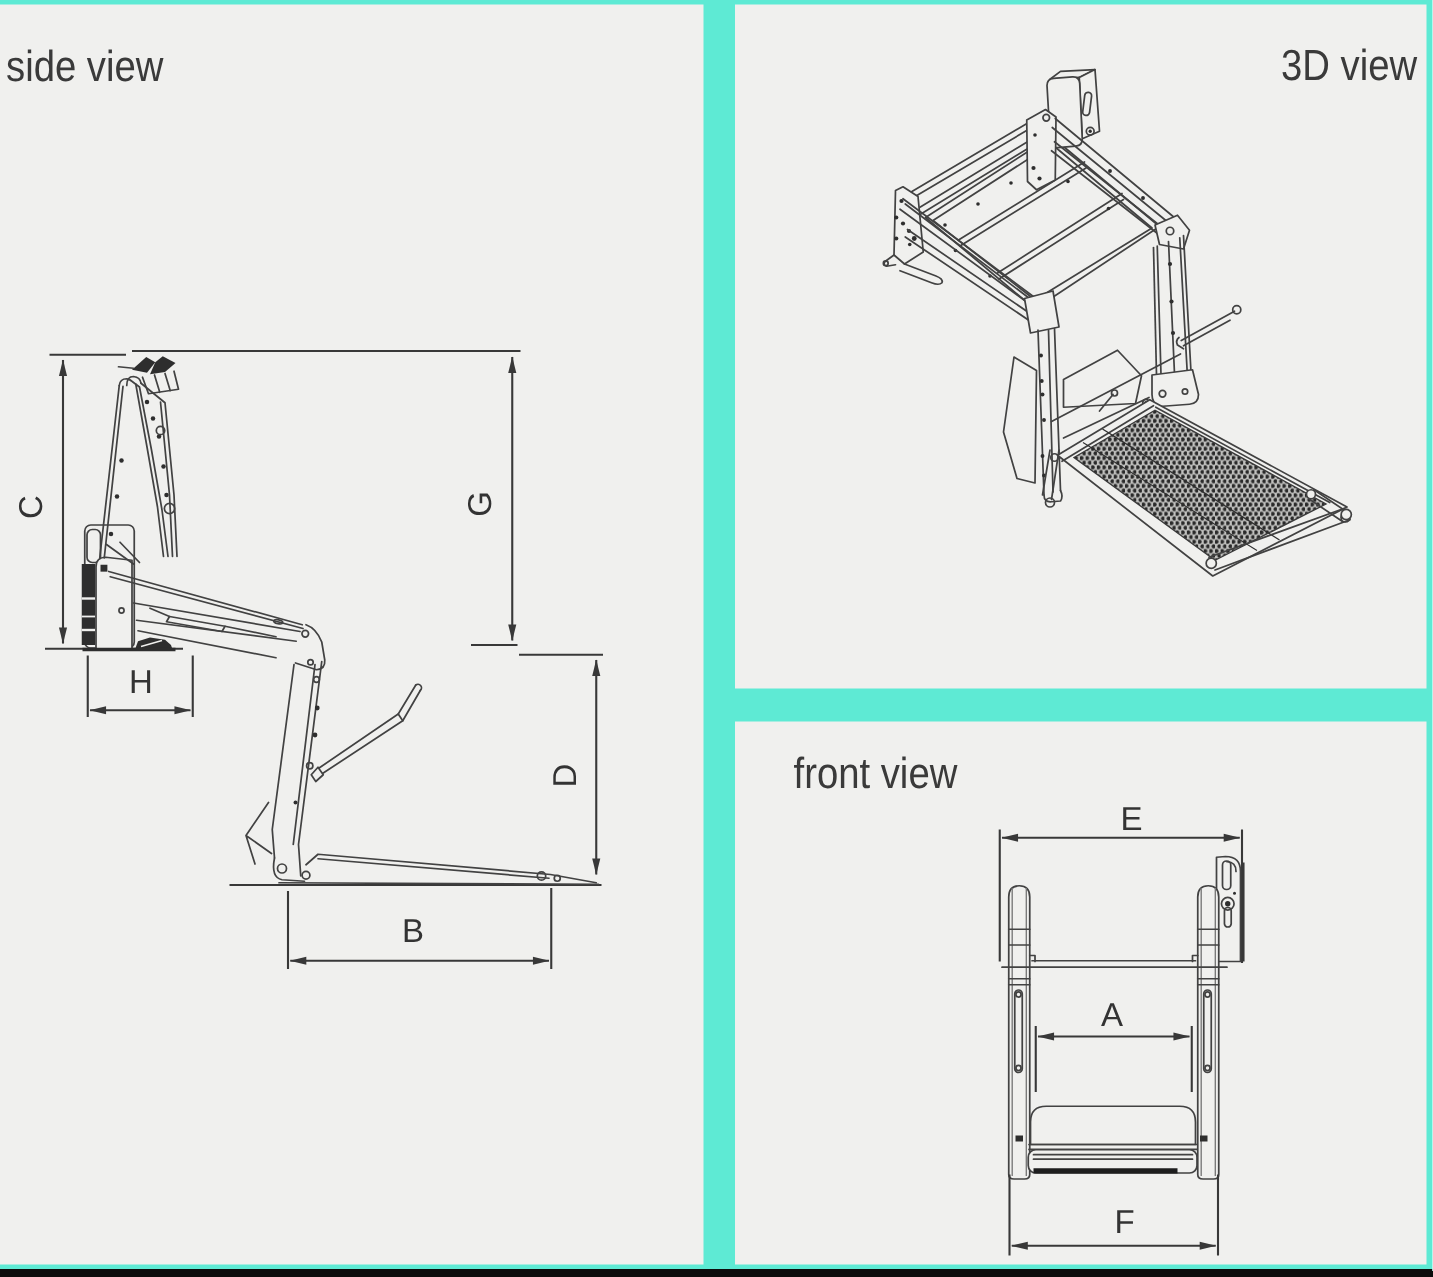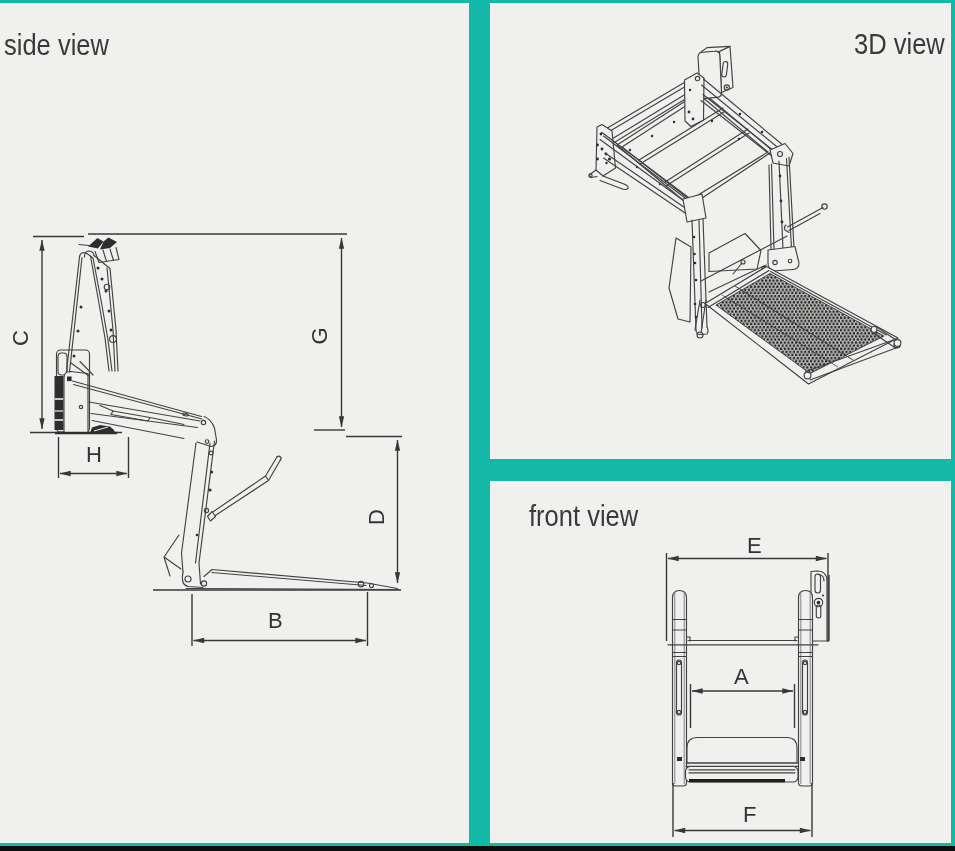--- a/index.html
+++ b/index.html
@@ -1,16 +1,16 @@
 <!DOCTYPE html>
 <html><head>
 <meta charset="utf-8">
 <style>
 html,body{margin:0;padding:0;background:#fff;}
-#page{position:relative;width:955px;height:851px;overflow:hidden;background:#14b8a6;
+#page{position:relative;width:955px;height:851px;overflow:hidden;background:#5eead4;
   font-family:"Liberation Sans",sans-serif;}
 .panel{position:absolute;background:#f0f0ee;}
 .lbl{position:absolute;color:#3a3a3a;font-size:29px;white-space:nowrap;transform:scaleX(0.88) translateZ(0);transform-origin:0 0;}
 #svg{position:absolute;left:0;top:0;transform:translateZ(0);}
 .dim{stroke:#383838;stroke-width:1.4;fill:none;}
 .tick{stroke:#383838;stroke-width:1.4;fill:none;}
 .dw{stroke:#424242;stroke-width:1.15;fill:none;stroke-linecap:round;stroke-linejoin:round;}
 .dwf{stroke:#424242;stroke-width:1.15;fill:#f0f0ee;stroke-linejoin:round;}
 .dk{fill:#2e2e2e;stroke:none;}
 .dlet{font-family:"Liberation Sans",sans-serif;font-size:22px;fill:#333;}

